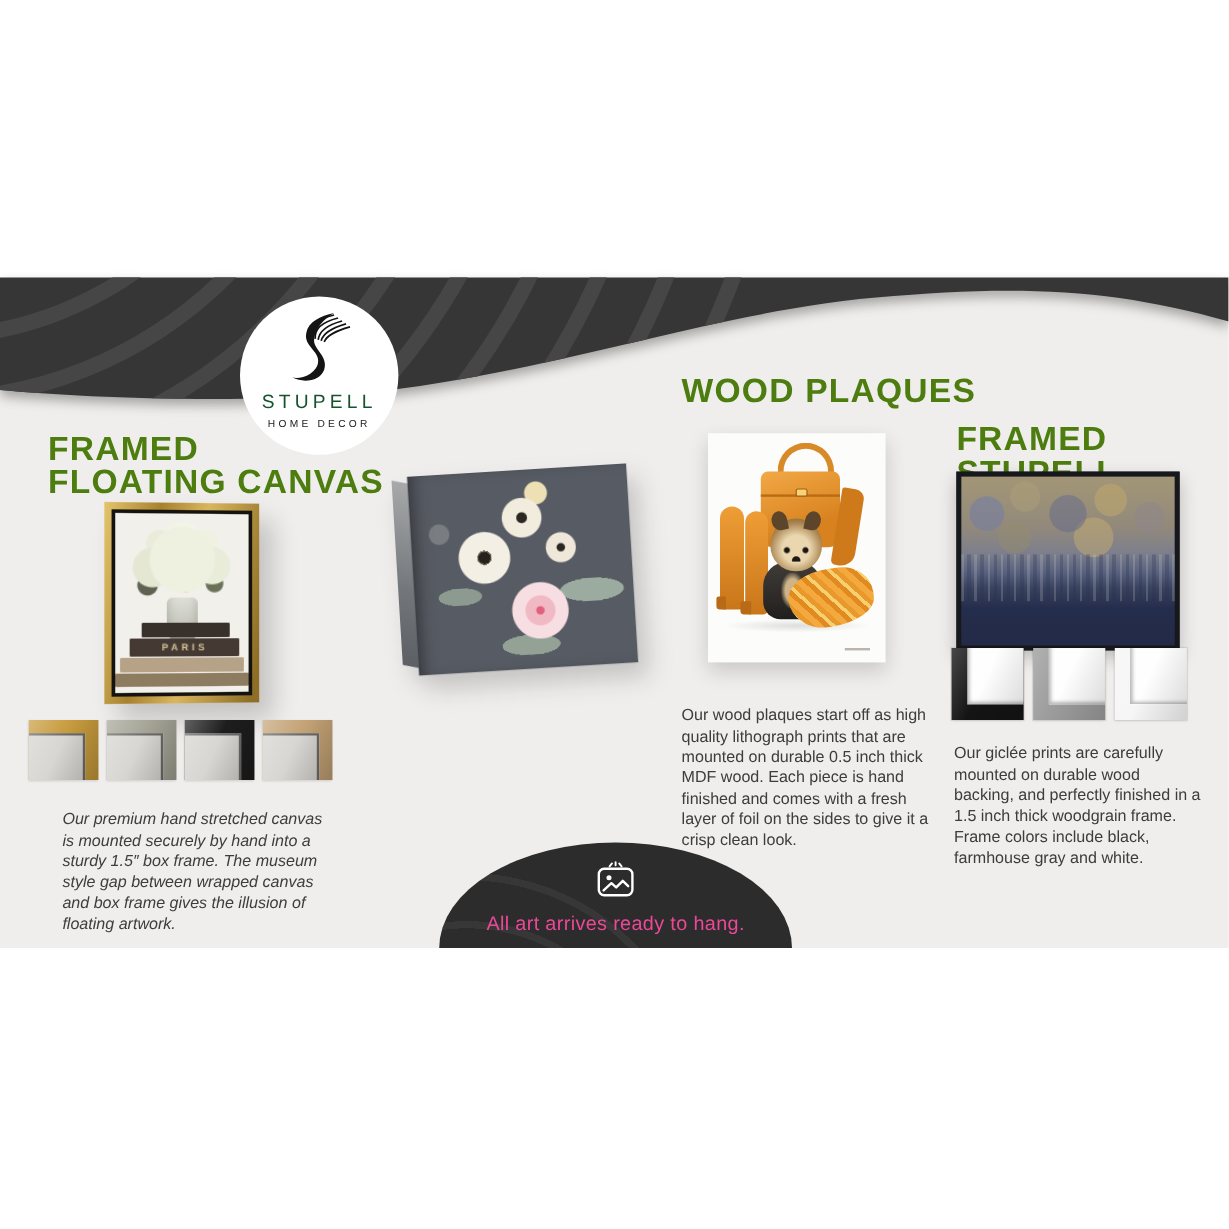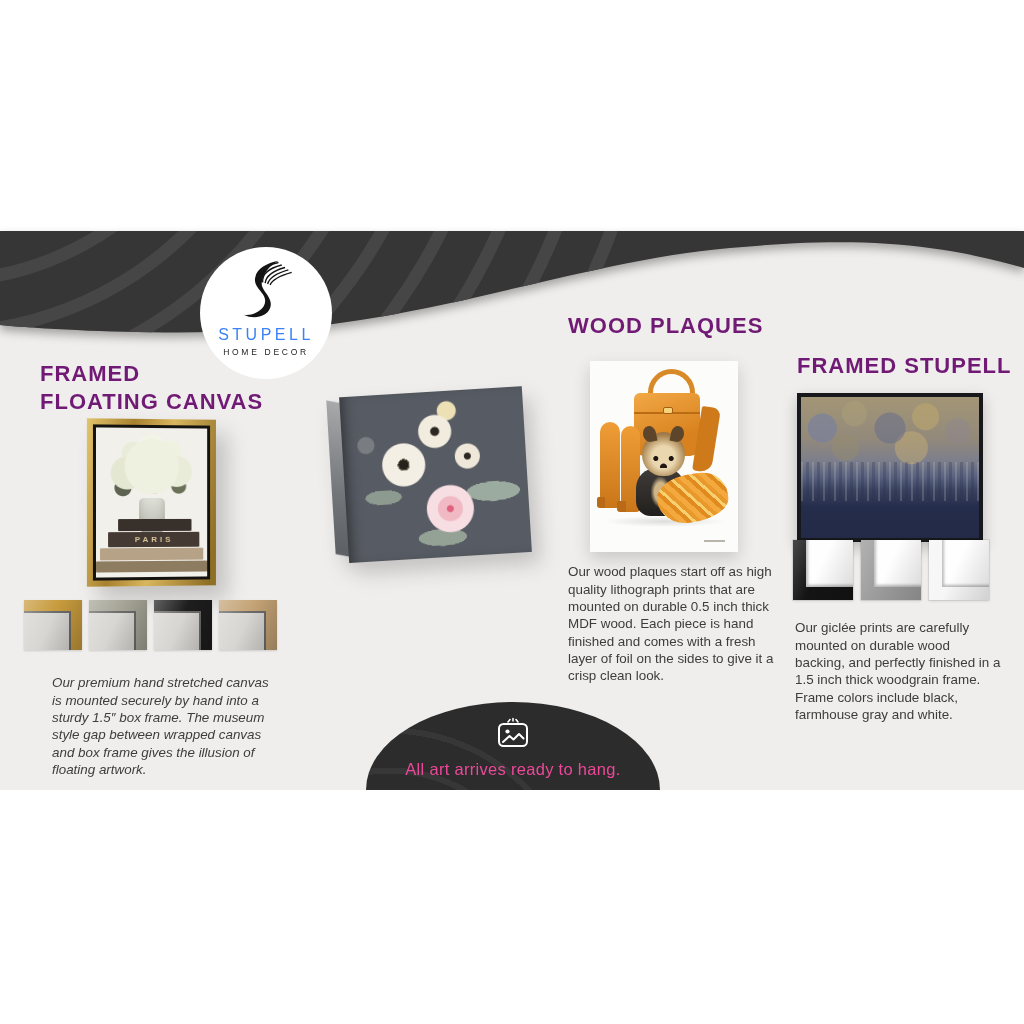--- a/index.html
+++ b/index.html
@@ -7,34 +7,34 @@
         font-family:"Liberation Sans",sans-serif;}
   .content-bg{position:absolute;left:0;top:231px;width:1024px;height:559px;background:#efeeec;}
 
   
   .top-band{position:absolute;left:0;top:231px;filter:drop-shadow(0 5px 5px rgba(50,50,50,.4));}
 
   
   .logo{position:absolute;left:200px;top:247px;width:132px;height:132px;border-radius:50%;
         background:#ffffff;text-align:center;z-index:5;}
   .logo svg{margin-top:10px;}
-  .logo-name{font-size:16px;letter-spacing:3.5px;font-weight:500;color:#3b82f6;margin-top:1px;}
+  .logo-name{font-size:16px;letter-spacing:3.5px;font-weight:500;color:#14532d;margin-top:1px;}
   .logo-tag{font-size:8.5px;letter-spacing:2.7px;font-weight:500;color:#232323;margin-top:3px;}
 
   
-  .h{position:absolute;font-weight:700;font-size:22px;line-height:28px;letter-spacing:1px;color:#701a75;}
+  .h{position:absolute;font-weight:700;font-size:28px;line-height:28px;letter-spacing:1px;color:#4d7c0f;}
   .h span{display:block;}
   #h-floating{left:40px;top:360px;}
   #h-stretched{left:367px;top:337px;}
   #h-wood{left:568px;top:312px;}
   #h-giclee{left:797px;top:352px;}
   .desc{position:absolute;font-size:13.4px;line-height:17.3px;color:#3d3d3d;}
   #d-floating{left:52px;top:661px;width:222px;font-style:italic;}
   #d-stretched{left:332px;top:561px;width:212px;}
-  #d-wood{left:568px;top:550px;width:212px;}
+  #d-wood{left:568px;top:574px;width:212px;}
   #d-giclee{left:795px;top:606px;width:208px;}
 
   
   .float-frame{position:absolute;left:87px;top:419px;width:130px;height:167px;
     transform:perspective(900px) rotateY(7deg);
     background:linear-gradient(100deg,#e3c46c,#a8812f 30%,#d9b65e 55%,#8f6f26 95%);
     box-shadow:12px 14px 20px rgba(0,0,0,.18);}
   .float-gap{position:absolute;inset:6px;background:#15130f;}
   .float-art{position:absolute;inset:9px;background:#f2f0ea;overflow:hidden;}
   .bouquet{position:absolute;left:4%;top:3%;width:92%;height:55%;

